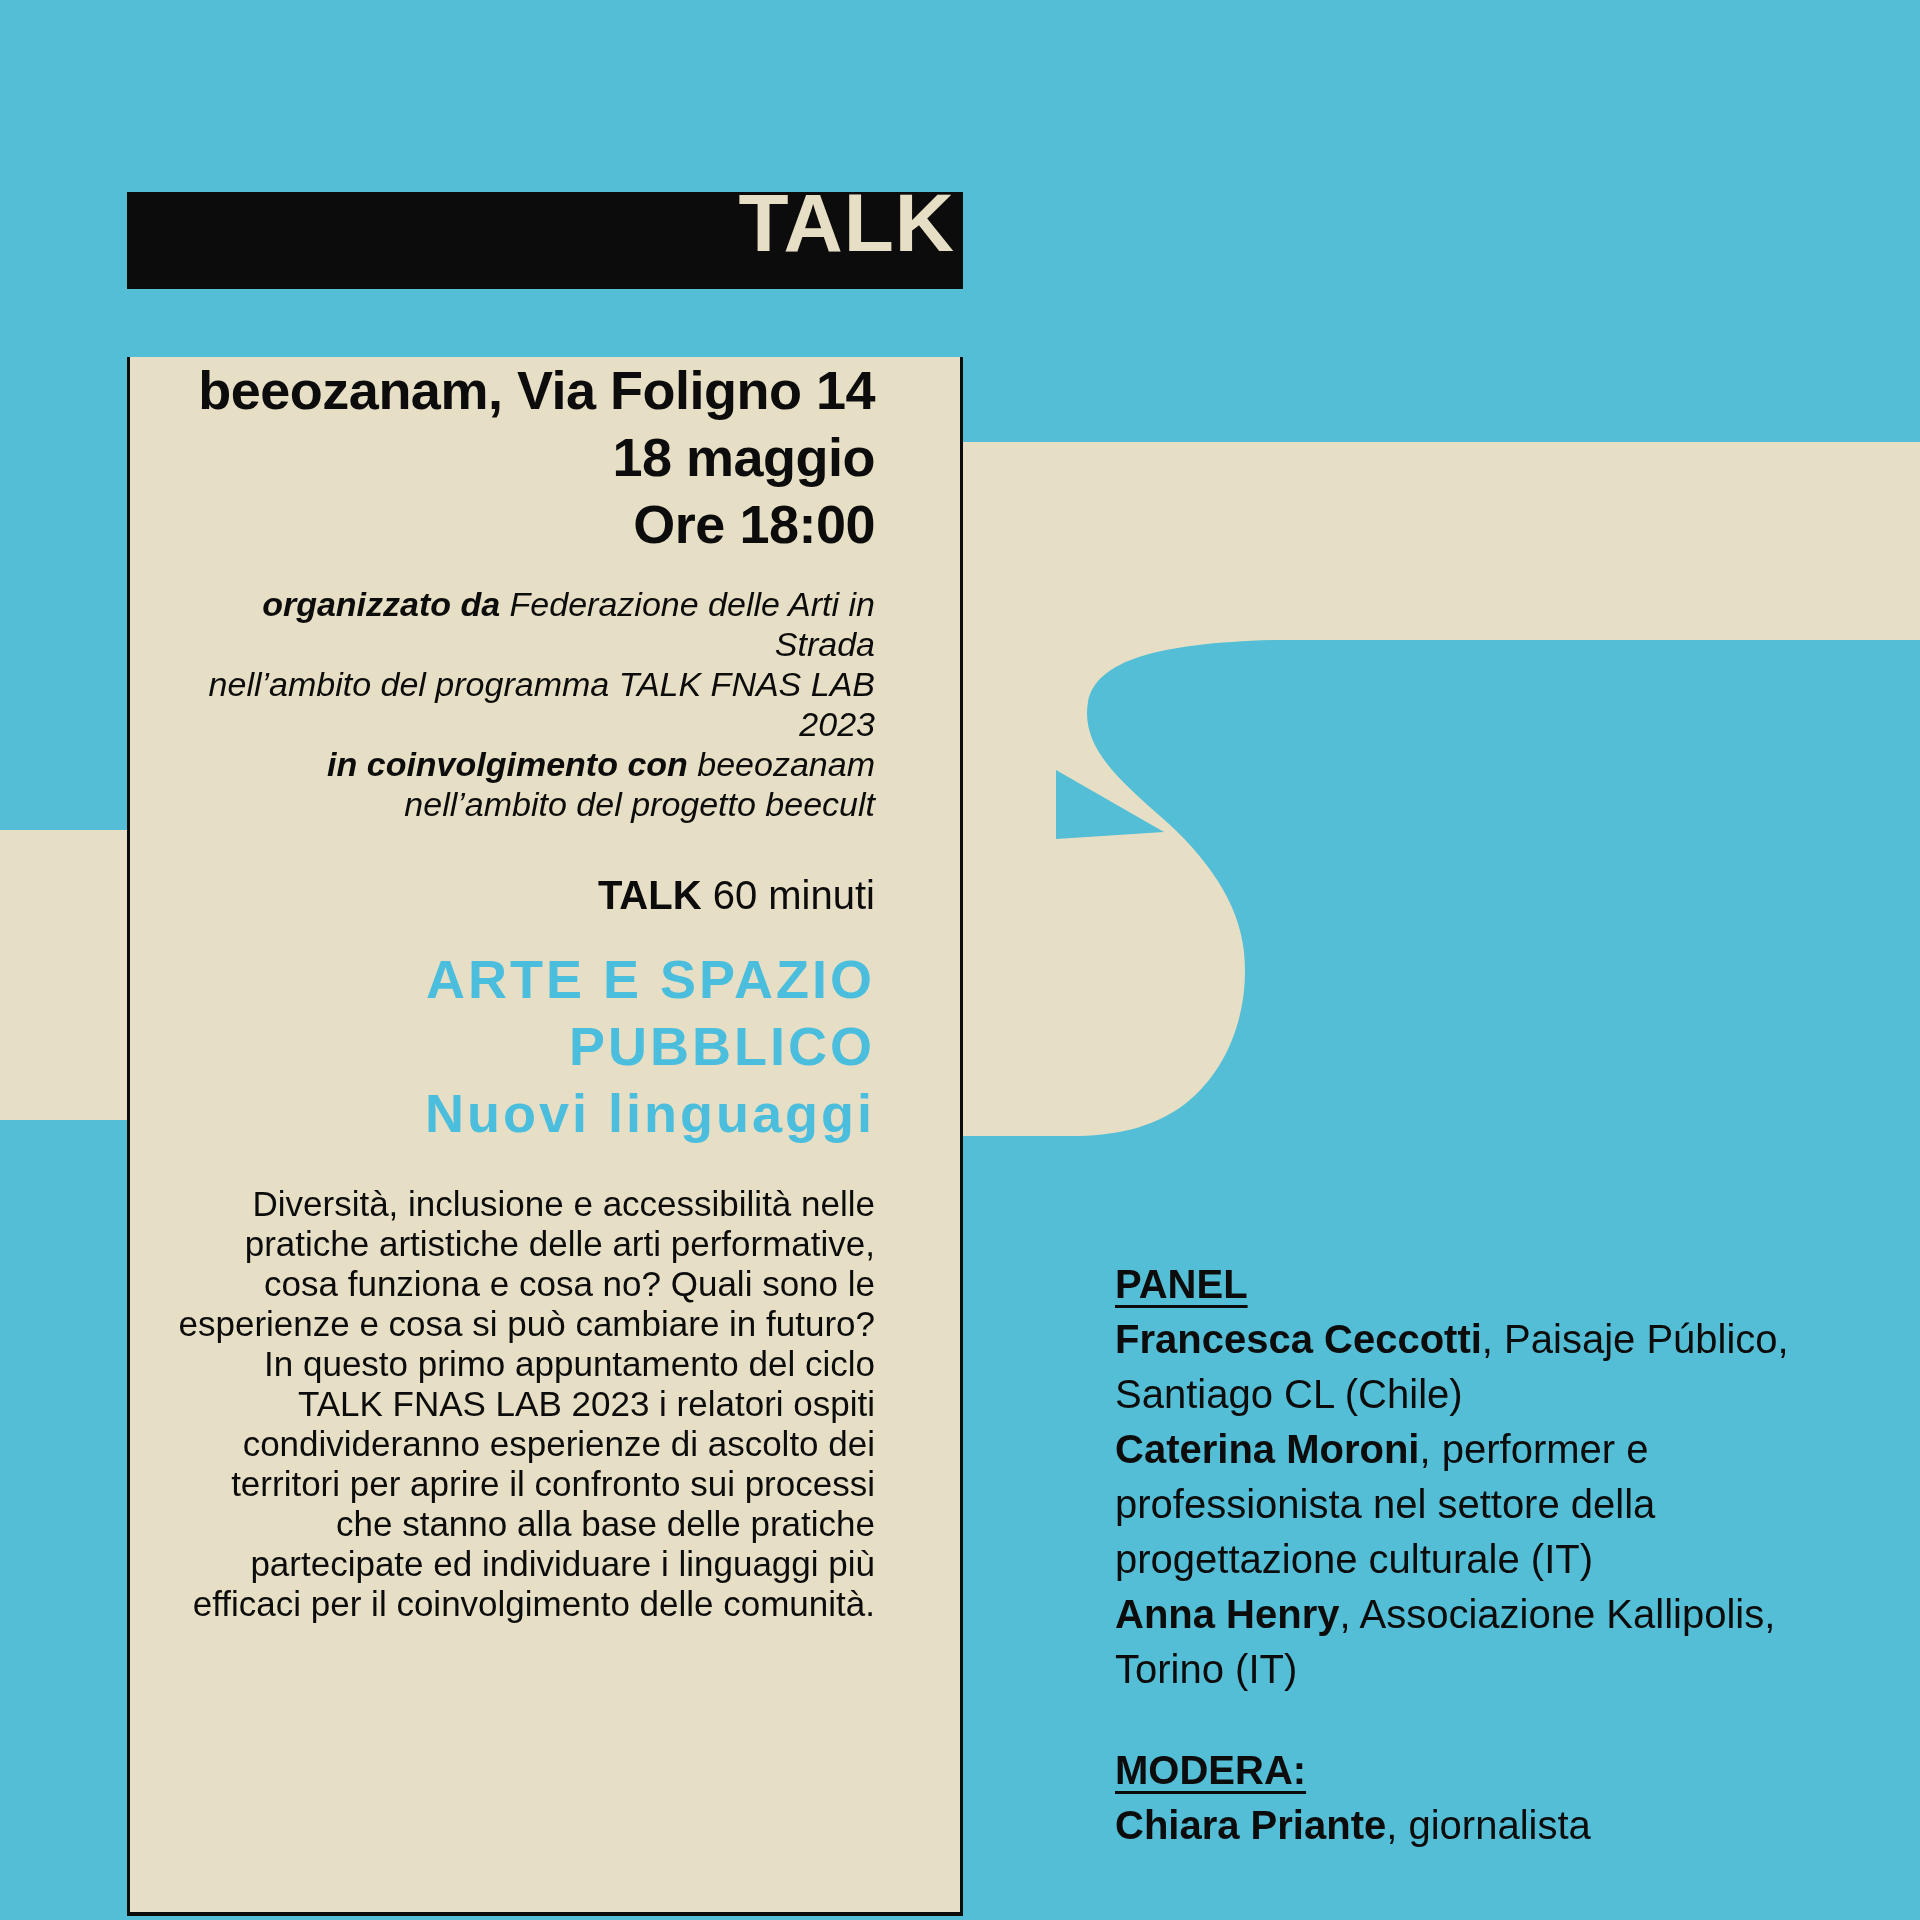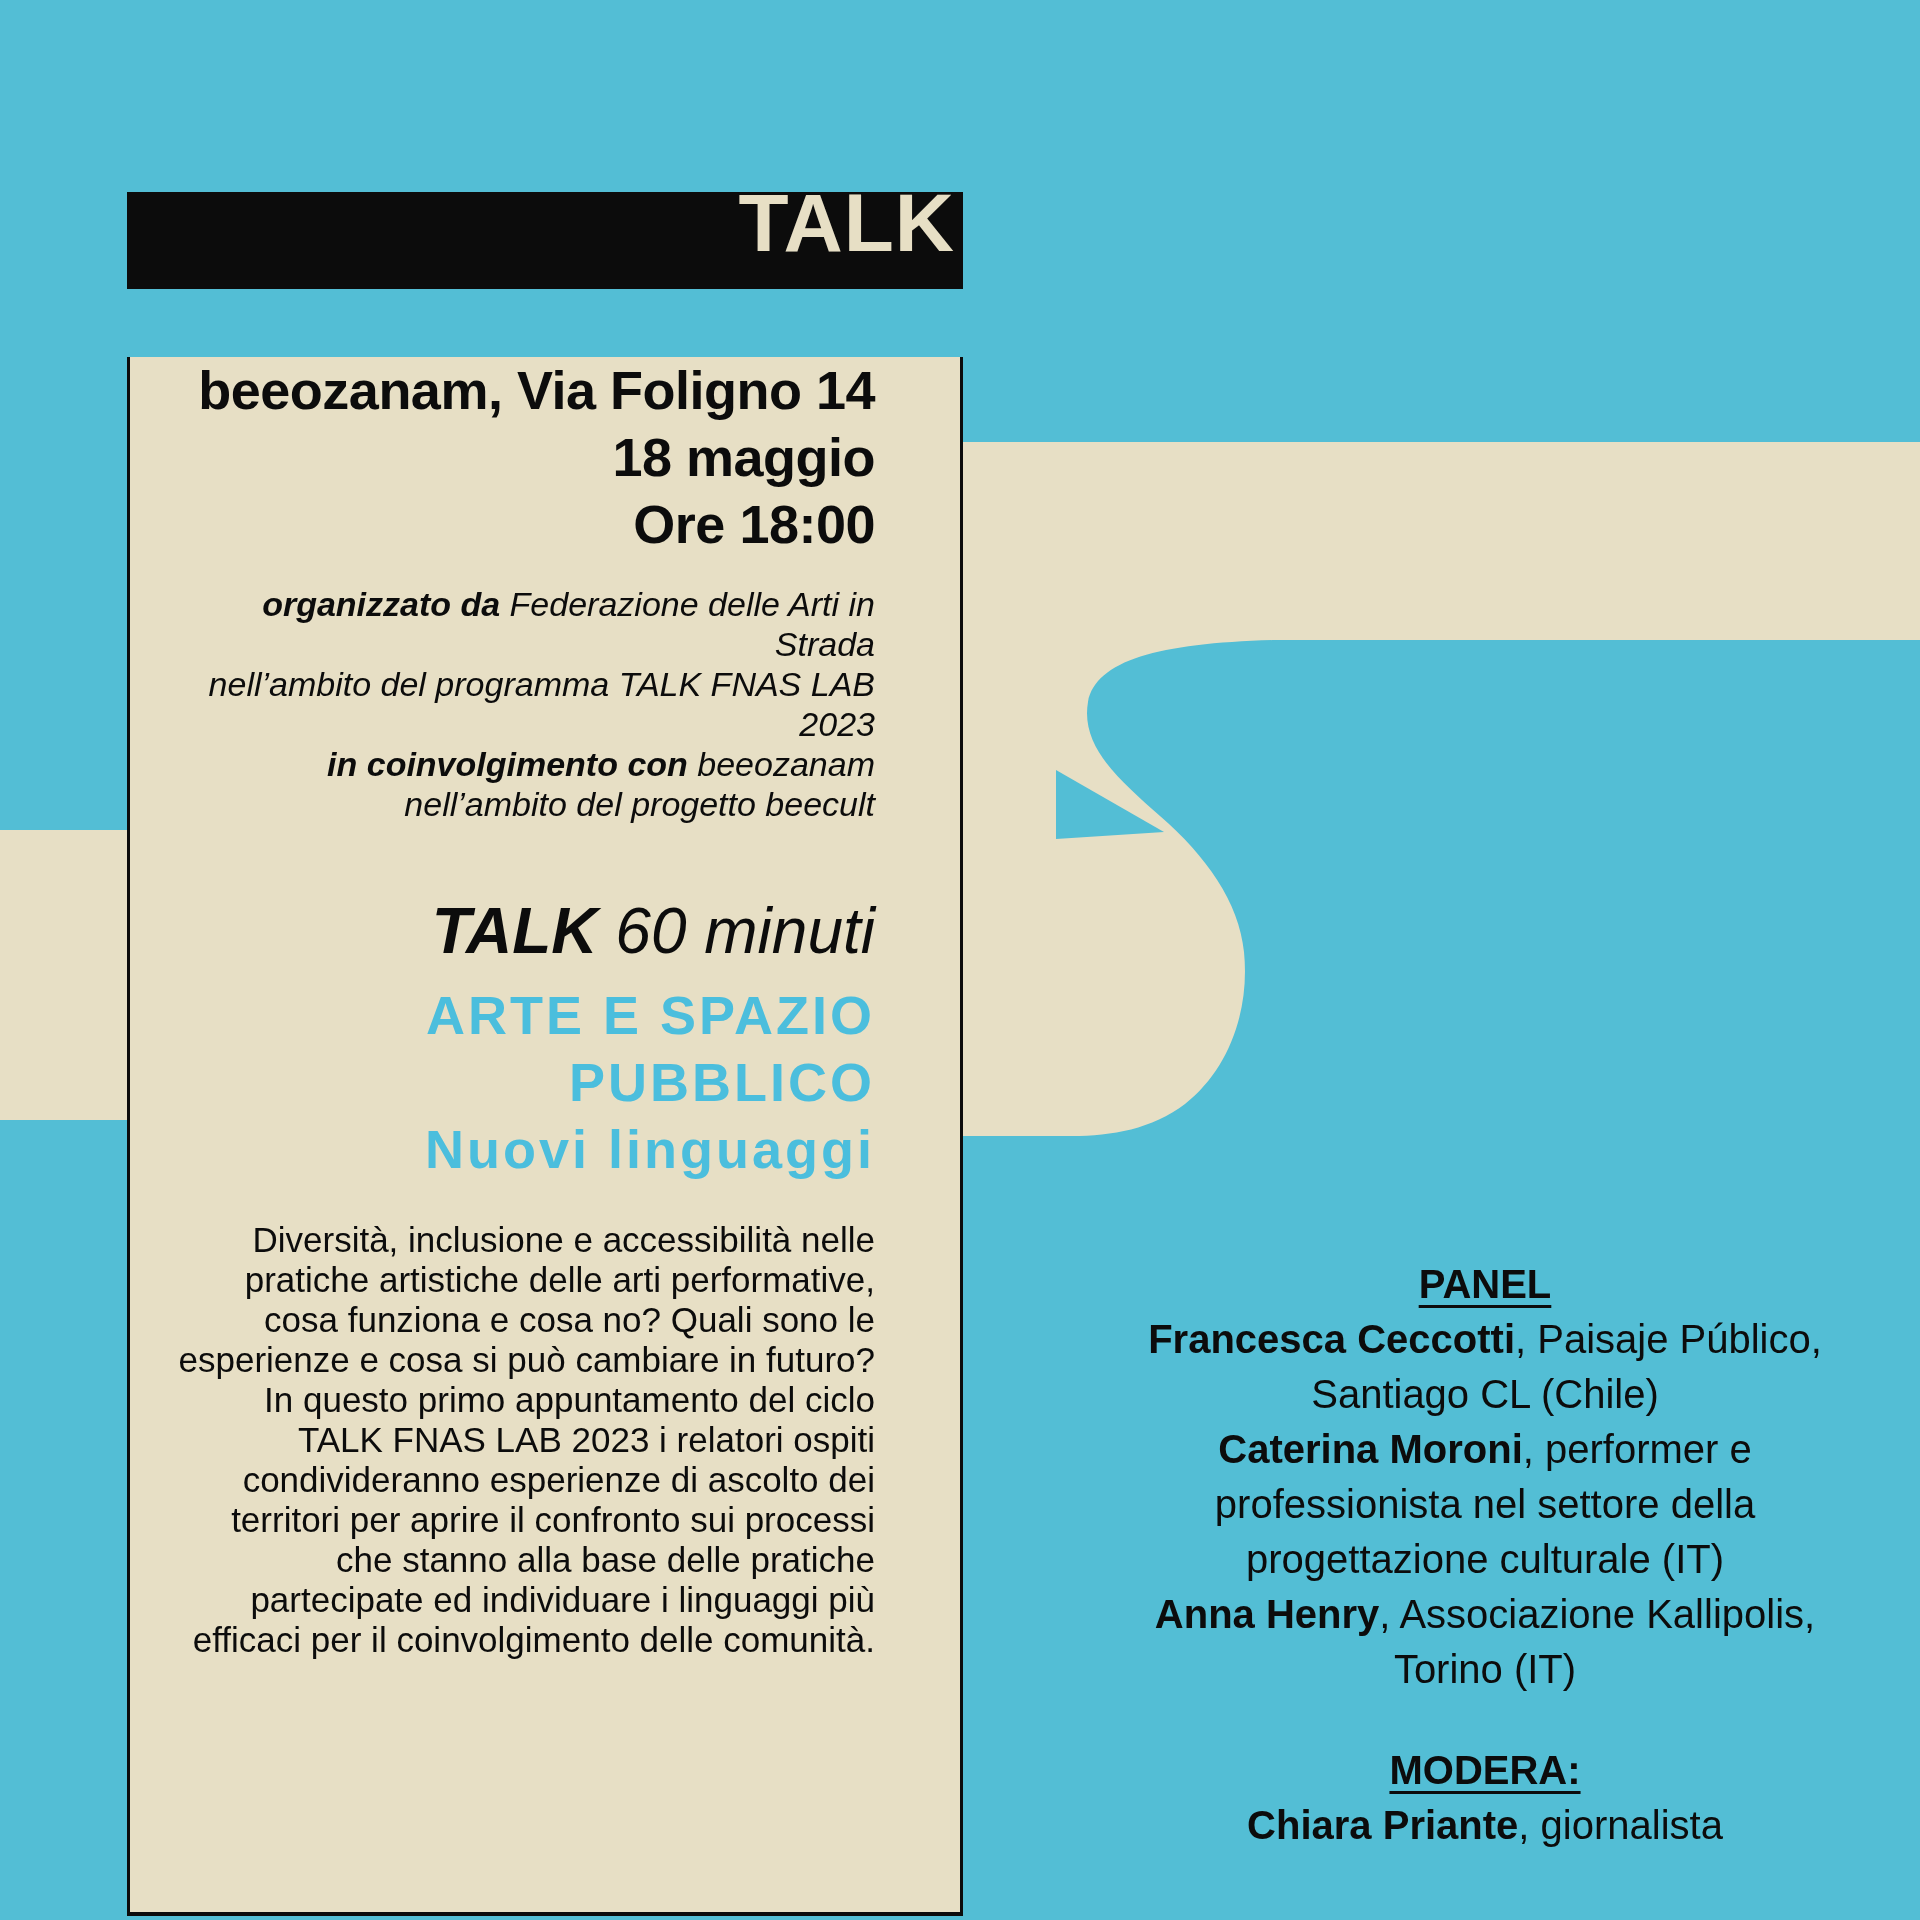--- a/index.html
+++ b/index.html
@@ -69,24 +69,23 @@
     letter-spacing: -0.5px;
   }
   .credits-block {
     margin-top: 26px;
     font-size: 34px;
     line-height: 40px;
     font-style: italic;
   }
   .credits-block .seg-bold { font-weight: bold; }
   .format-line {
-    margin-top: 79px;
-    font-size: 64px;
+    margin-top: 43px;
+    font-size: 40px;
     line-height: 56px;
-    font-style: italic;
   }
   .format-line .seg-bold { font-weight: bold; }
   .title-block {
     margin-top: 23px;
     font-size: 54px;
     line-height: 67px;
     font-weight: bold;
     letter-spacing: 3px;
     color: var(--title_cyan, #4bbedd);
   }
@@ -97,21 +96,21 @@
   }
 
   
   .panel-column {
     position: absolute;
     left: 1115px;
     top: 1257px;
     width: 740px;
     font-size: 40px;
     line-height: 55px;
-    text-align: center;
+    text-align: left;
   }
   .panel-heading, .modera-heading {
     font-weight: bold;
     text-decoration: underline;
     text-decoration-thickness: 3px;
     text-underline-offset: 7px;
   }
   .speaker-name, .moderator-name { font-weight: bold; }
   .modera-block { margin-top: 46px; }
 </style>

